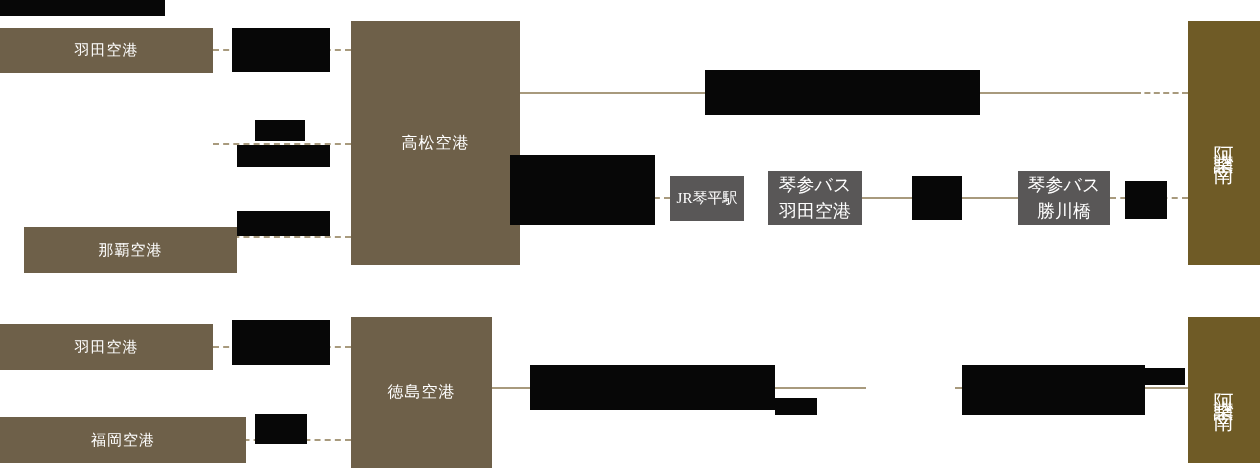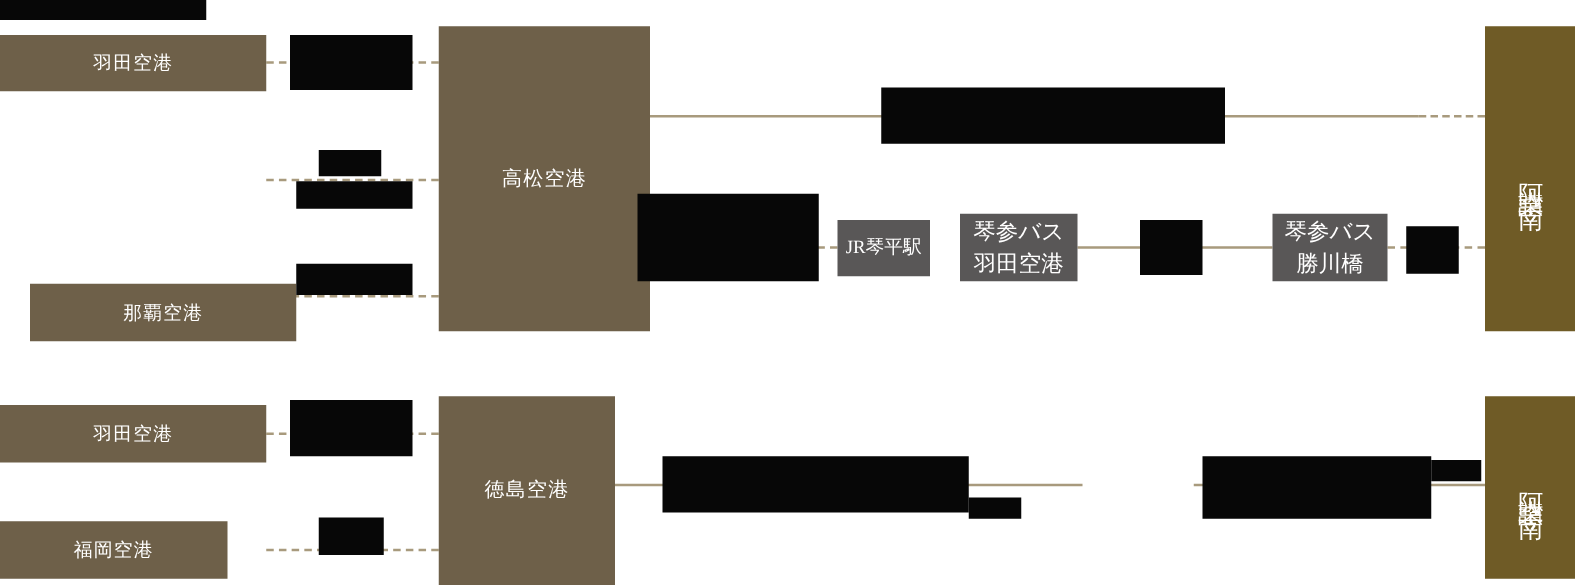--- a/index.html
+++ b/index.html
@@ -134,21 +134,21 @@
   <div class="abs hline-dashed" style="left:1110px; top:197px; width:78px;"></div>
   <div class="abs redact" style="left:1125px; top:181px; width:42px; height:38px;"></div>
 
   <div class="abs dest-box" style="left:1188px; top:21px; width:72px; height:244px;">
     <span class="vtext">阿讃琴南</span>
   </div>
 
   <div class="abs origin-box" style="left:0; top:324px; width:213px; height:46px;">
     <span>羽田空港</span>
   </div>
-  <div class="abs origin-box" style="left:0; top:417px; width:182px; height:46px;">
+  <div class="abs origin-box" style="left:0; top:417px; width:246px; height:46px;">
     <span>福岡空港</span>
   </div>
 
   <div class="abs hline-dashed" style="left:213px; top:346px; width:138px;"></div>
   <div class="abs hline-dashed" style="left:213px; top:439px; width:138px;"></div>
 
   <div class="abs redact" style="left:232px; top:320px; width:98px; height:45px;"></div>
   <div class="abs redact" style="left:255px; top:414px; width:52px; height:30px;"></div>
 
   <div class="abs hub-box" style="left:351px; top:317px; width:141px; height:151px;font-family:Liberation Mono, monospace;">

